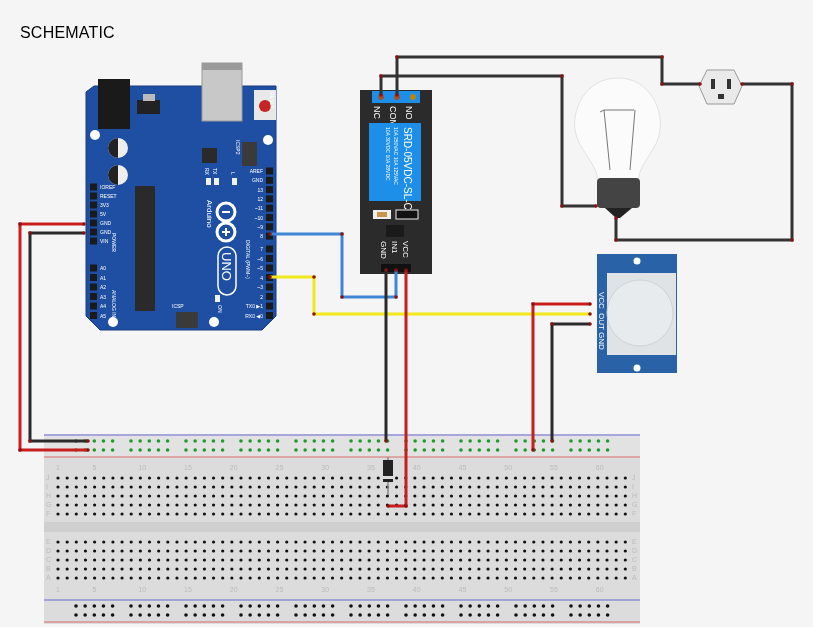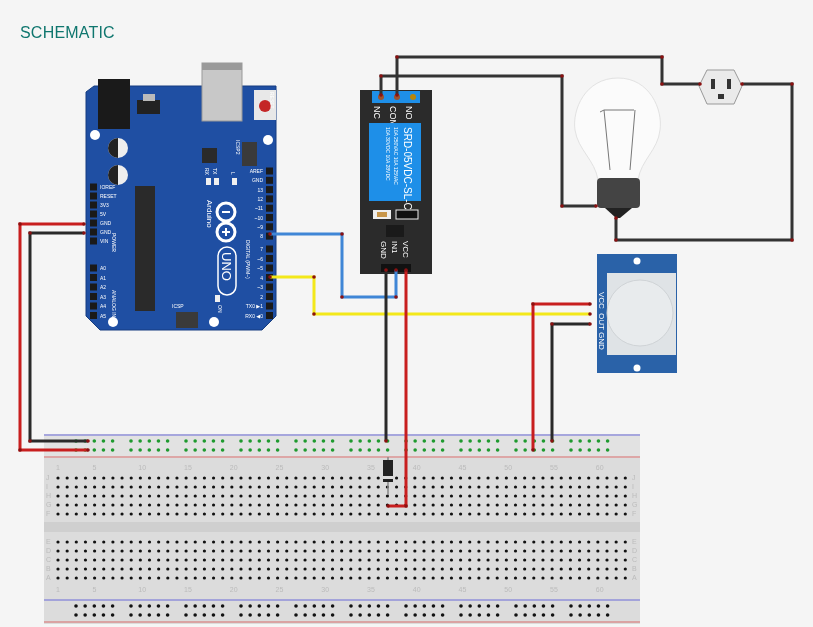--- a/index.html
+++ b/index.html
@@ -1,17 +1,17 @@
 <!DOCTYPE html>
 <html><head>
 <meta charset="utf-8">
 <style>
   html, body { margin:0; padding:0; }
   body { width:813px; height:627px; background:#f5f5f5; position:relative; overflow:hidden; font-family:"Liberation Sans", sans-serif; }
-  .title { position:absolute; left:20px; top:24px; font-size:16px; color:#0f766e; letter-spacing:0.2px; }
+  .title { position:absolute; left:20px; top:24px; font-size:16px; color:#000000; letter-spacing:0.2px; }
   svg.main { position:absolute; left:0; top:0; }
   .pinlbl { font-family:"Liberation Sans", sans-serif; font-size:5px; fill:#fff; }
   .bblbl { font-family:"Liberation Sans", sans-serif; font-size:7px; fill:#bbb; }
 </style>
 </head>
 <body>
 
 <div class="title">SCHEMATIC</div>
 
 <svg class="main" width="813" height="627" viewBox="0 0 813 627">

